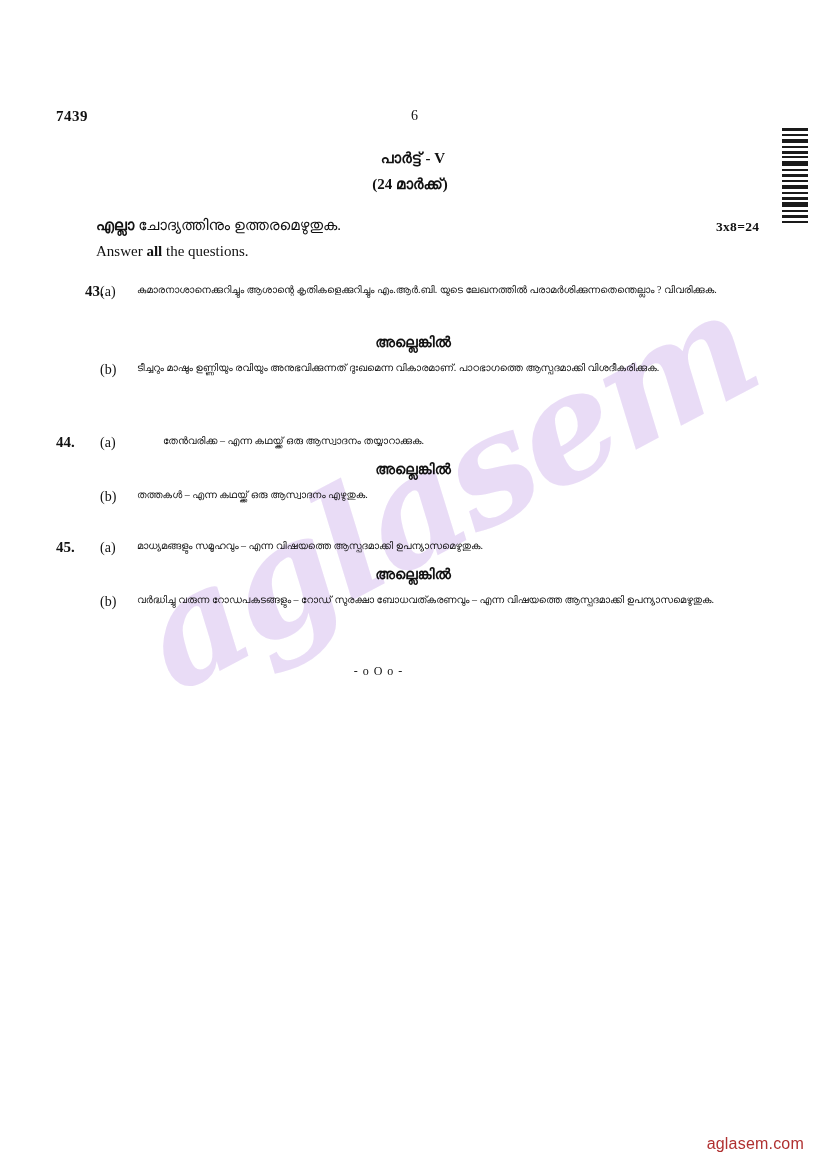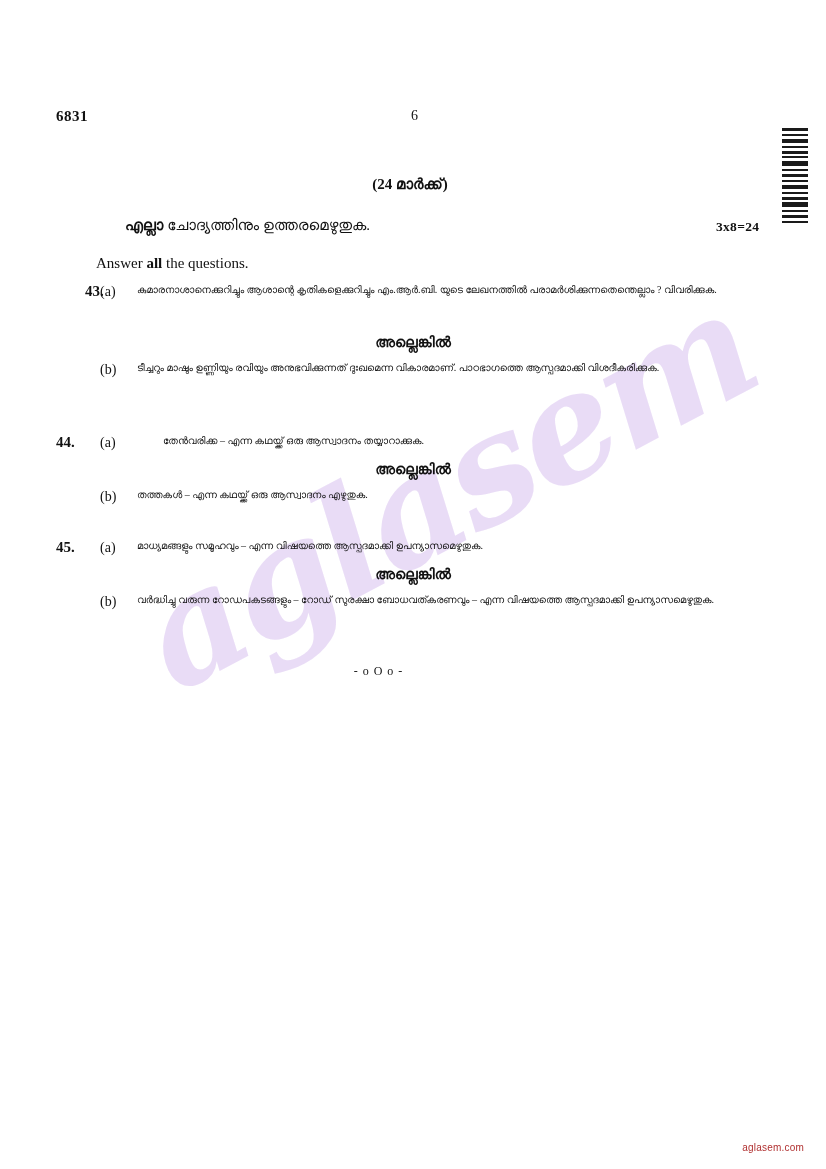--- a/index.html
+++ b/index.html
@@ -83,29 +83,27 @@
     font-size: 15px;
     font-weight: bold;
   }
 
   
   .instr-ml {
     position: absolute;
     left: 96px;
     top: 217px;
     font-size: 15px;
-    margin-left: 29px;
   }
   .instr-ml b { font-weight: bold; }
   .instr-en {
     position: absolute;
     left: 96px;
     top: 243px;
     font-size: 15px;
-    margin-top: 12px;
   }
   .instr-en b { font-weight: bold; }
   .marks-right {
     position: absolute;
     left: 716px;
     top: 219px;
     font-size: 13.5px;
     font-weight: bold;
     letter-spacing: 0.3px;
   }
@@ -163,34 +161,34 @@
     letter-spacing: -4px;
     user-select: none;
   }
 
   
   .footer {
     position: absolute;
     right: 22px;
     bottom: 16px;
     font-family: "Liberation Sans", sans-serif;
-    font-size: 10px;
+    font-size: 16px;
     color: #b03030;
     letter-spacing: 0.2px;
   }
 </style>
 </head>
 <body>
 
 <div class="page">
 
   <div class="watermark">aglasem</div>
 
   <div class="header-row">
-    <div class="code-no">6831</div>
+    <div class="code-no">7439</div>
     <div class="page-no">6</div>
   </div>
 
   <div class="barcode">
     <i style="height:3px"></i>
       <i style="height:2px"></i>
       <i style="height:4px"></i>
     <i style="height:2px"></i>
       <i style="height:3px"></i>
       <i style="height:2px"></i>
@@ -200,20 +198,21 @@
     <i style="height:2px"></i>
       <i style="height:4px"></i>
       <i style="height:2px"></i>
     <i style="height:3px"></i>
       <i style="height:5px"></i>
       <i style="height:2px"></i>
     <i style="height:3px"></i>
       <i style="height:2px"></i>
   </div>
 
+  <div class="part-title">പാർട്ട് - V</div>
   <div class="part-marks">(24 മാർക്ക്)</div>
 
   <div class="instr-ml">
     <b>എല്ലാ</b><span> ചോദ്യത്തിനും ഉത്തരമെഴുതുക.</span>
   </div>
   <div class="instr-en">
     <span>Answer </span><b>all</b><span> the questions.</span>
   </div>
   <div class="marks-right">3x8=24</div>
 

